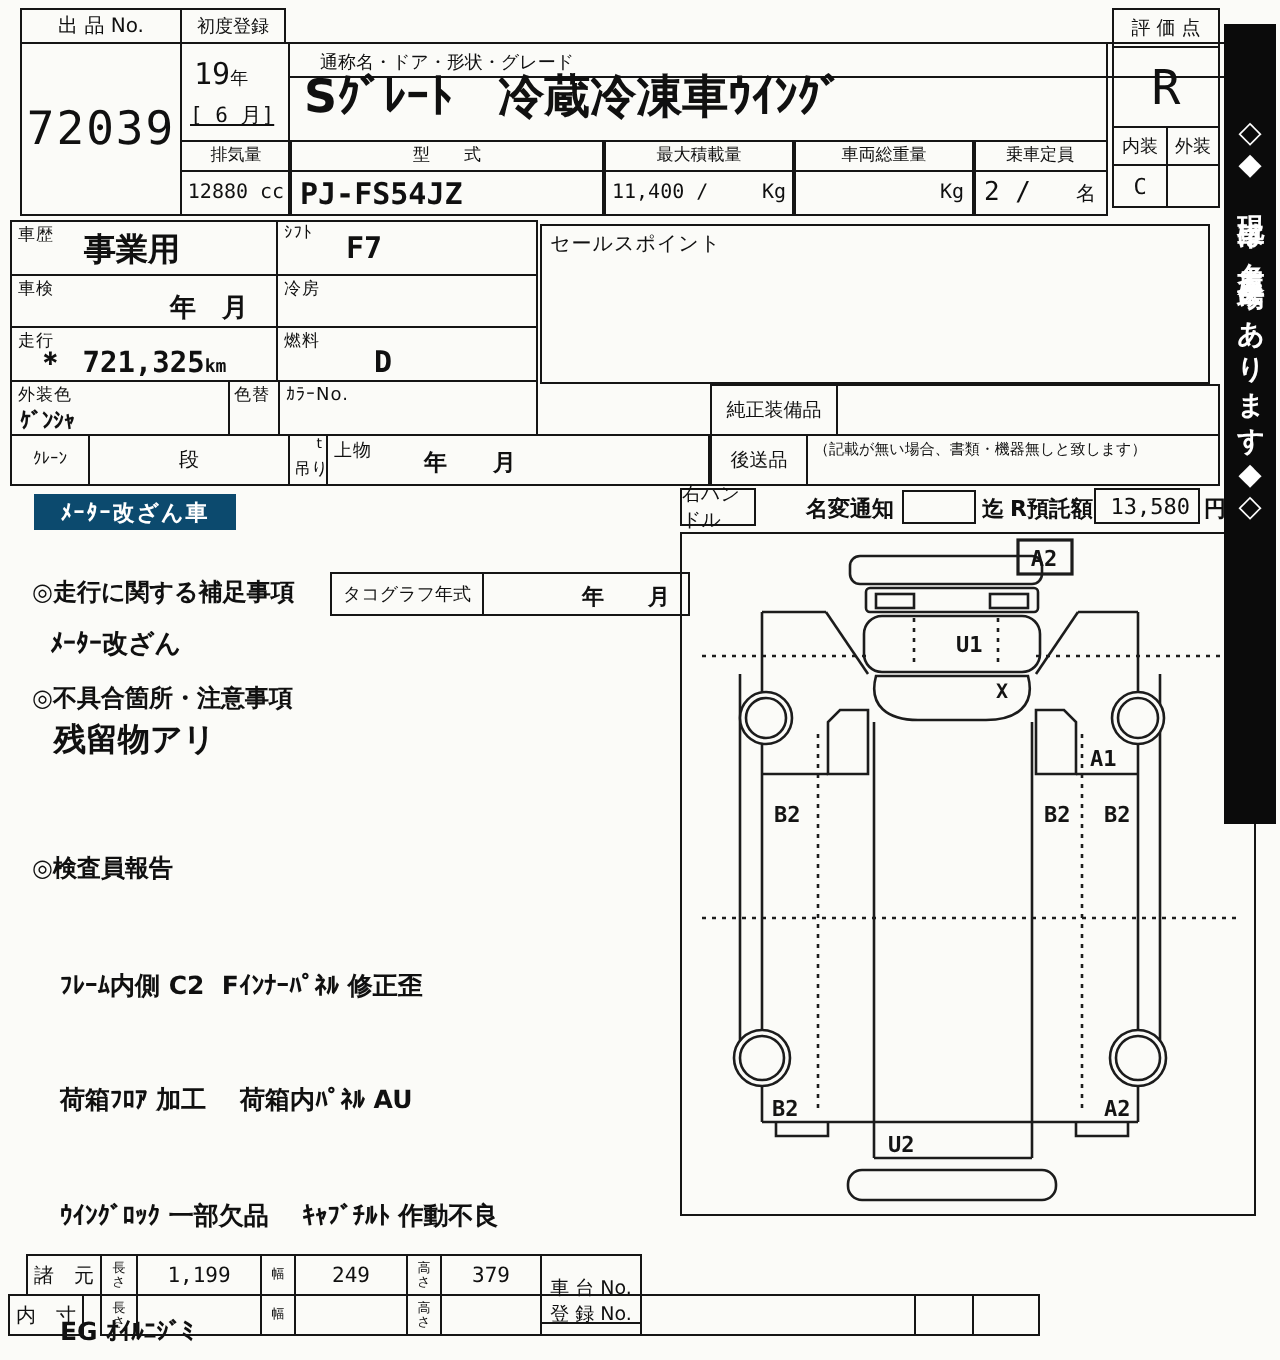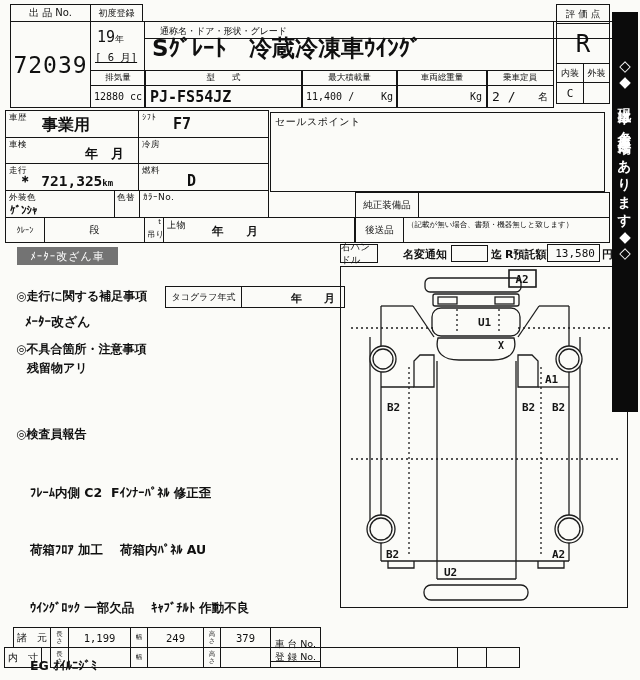--- a/index.html
+++ b/index.html
@@ -11,22 +11,22 @@
   .mono{font-family:"DejaVu Sans Mono",monospace;}
   .lbl{position:absolute;top:1px;left:3px;font-size:8.5px;letter-spacing:0.5px;}
   .col2{display:flex;flex-direction:column;justify-content:center;}
   .c2h{height:14px;border-bottom:1.2px solid #151515;font-size:8.5px;
        display:flex;align-items:center;justify-content:center;}
   .c2v{flex:1;display:flex;align-items:center;font-family:"DejaVu Sans Mono",monospace;}
   .banner{position:absolute;left:612px;top:12px;width:26px;height:400px;background:#0b0b0b;
           display:flex;flex-direction:column;align-items:center;color:#fff;padding-top:46px;box-sizing:border-box;}
   .banner .dm{font-size:15px;line-height:16px;}
   .vtext{writing-mode:vertical-rl;font-size:13.5px;letter-spacing:2.5px;margin:7px 0;font-weight:600;}
-  .badge{position:absolute;background:#737373;color:#fff;display:flex;align-items:center;
-         justify-content:center;font-size:11px;font-weight:400;letter-spacing:1px;}
+  .badge{position:absolute;background:#0c4a6e;color:#fff;display:flex;align-items:center;
+         justify-content:center;font-size:11px;font-weight:700;letter-spacing:1px;}
   .sec{position:absolute;font-size:12px;font-weight:600;white-space:nowrap;}
   .hand{position:absolute;font-size:12.5px;font-weight:600;white-space:nowrap;}
   .replines{position:absolute;left:30px;top:444px;font-size:12.5px;font-weight:600;line-height:19.3px;white-space:pre;}
   .ft-lbl{font-size:6.5px;line-height:6.5px;white-space:pre-line;text-align:center;}
   svg text{font-family:"DejaVu Sans Mono",monospace;font-size:11px;font-weight:700;fill:#141414;}
 </style>
 </head>
 <body>
 
 <div id="sheet">
@@ -140,21 +140,21 @@
   <div class="t" style="left:602px;top:247px;font-size:11px;font-weight:600;">円</div>
 
   <div class="badge" style="left:17px;top:247px;width:101px;height:18px;">ﾒｰﾀｰ改ざん車</div>
 
   <div class="sec" style="left:16px;top:288px;">◎走行に関する補足事項</div>
   <div class="b c" style="left:165px;top:286px;width:77px;height:22px;font-size:9px;">タコグラフ年式</div>
   <div class="b" style="left:241px;top:286px;width:104px;height:22px;font-size:11px;font-weight:600;text-align:right;padding:4px 9px 0 0;">年　　月</div>
   <div class="hand" style="left:25px;top:313px;font-size:13px;">ﾒｰﾀｰ改ざん</div>
 
   <div class="sec" style="left:16px;top:341px;">◎不具合箇所・注意事項</div>
-  <div class="hand" style="left:27px;top:360px;font-size:12px;">残留物アリ</div>
+  <div class="hand" style="left:27px;top:360px;font-size:16px;">残留物アリ</div>
 
   <div class="sec" style="left:16px;top:426px;">◎検査員報告</div>
   <div class="replines">
     <div>ﾌﾚｰﾑ内側 C2  Fｲﾝﾅｰﾊﾟﾈﾙ 修正歪</div>
     <div>荷箱ﾌﾛｱ 加工　 荷箱内ﾊﾟﾈﾙ AU</div>
     <div>ｳｲﾝｸﾞﾛｯｸ 一部欠品　 ｷｬﾌﾞﾁﾙﾄ 作動不良</div>
     <div>EG ｵｲﾙﾆｼﾞﾐ</div>
     
     
     

